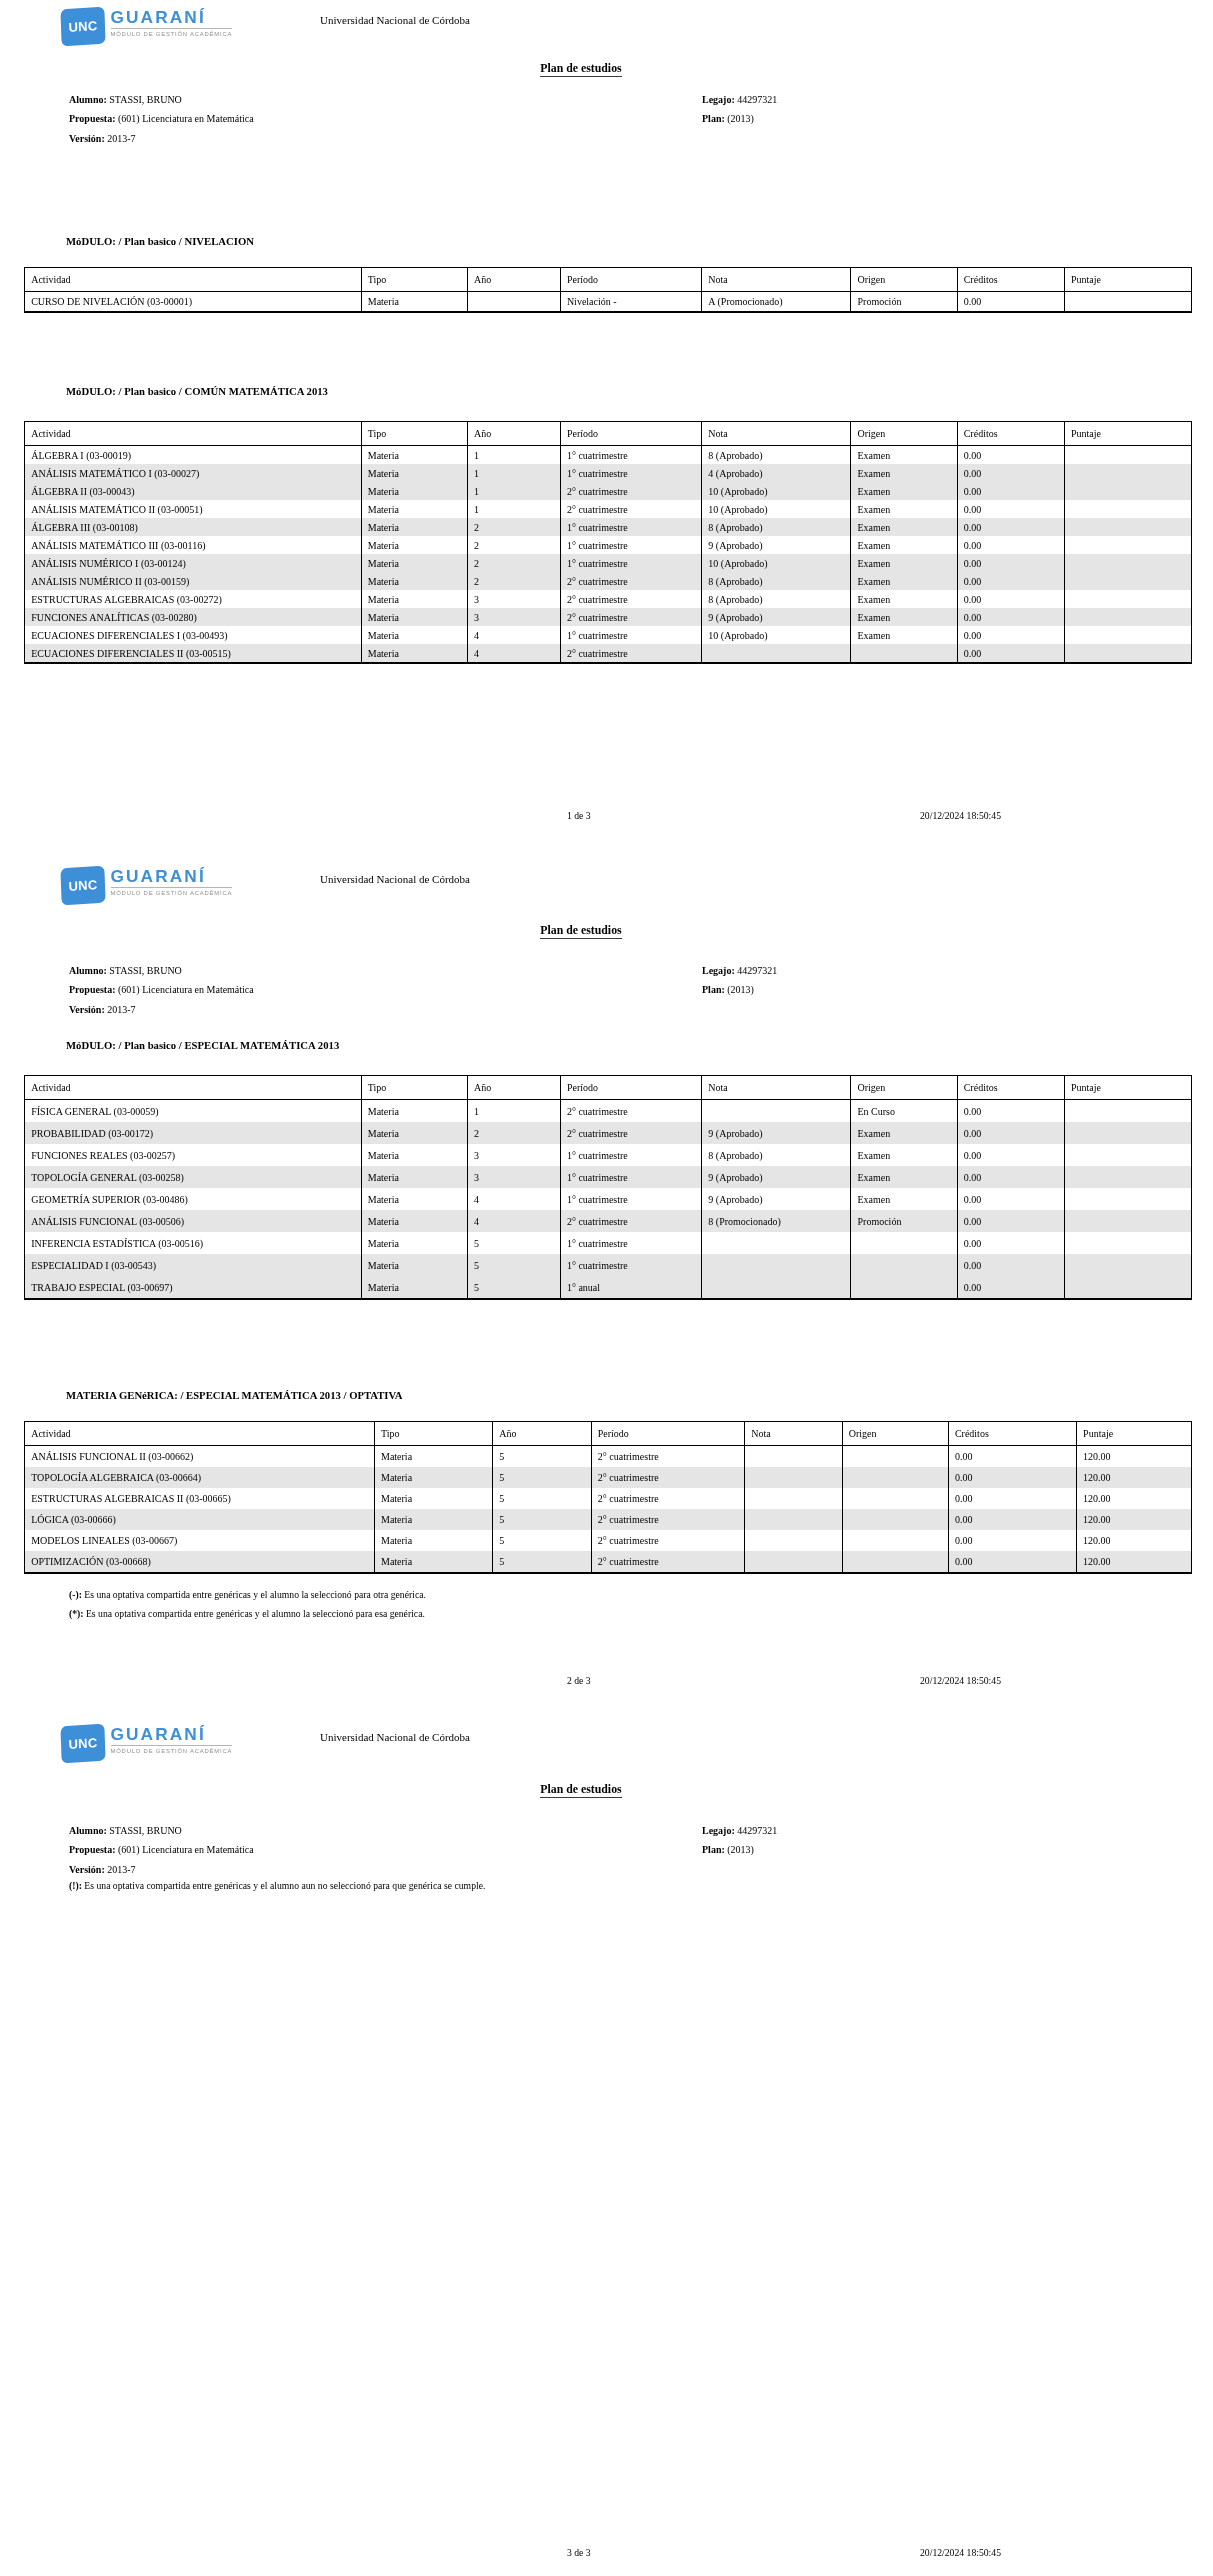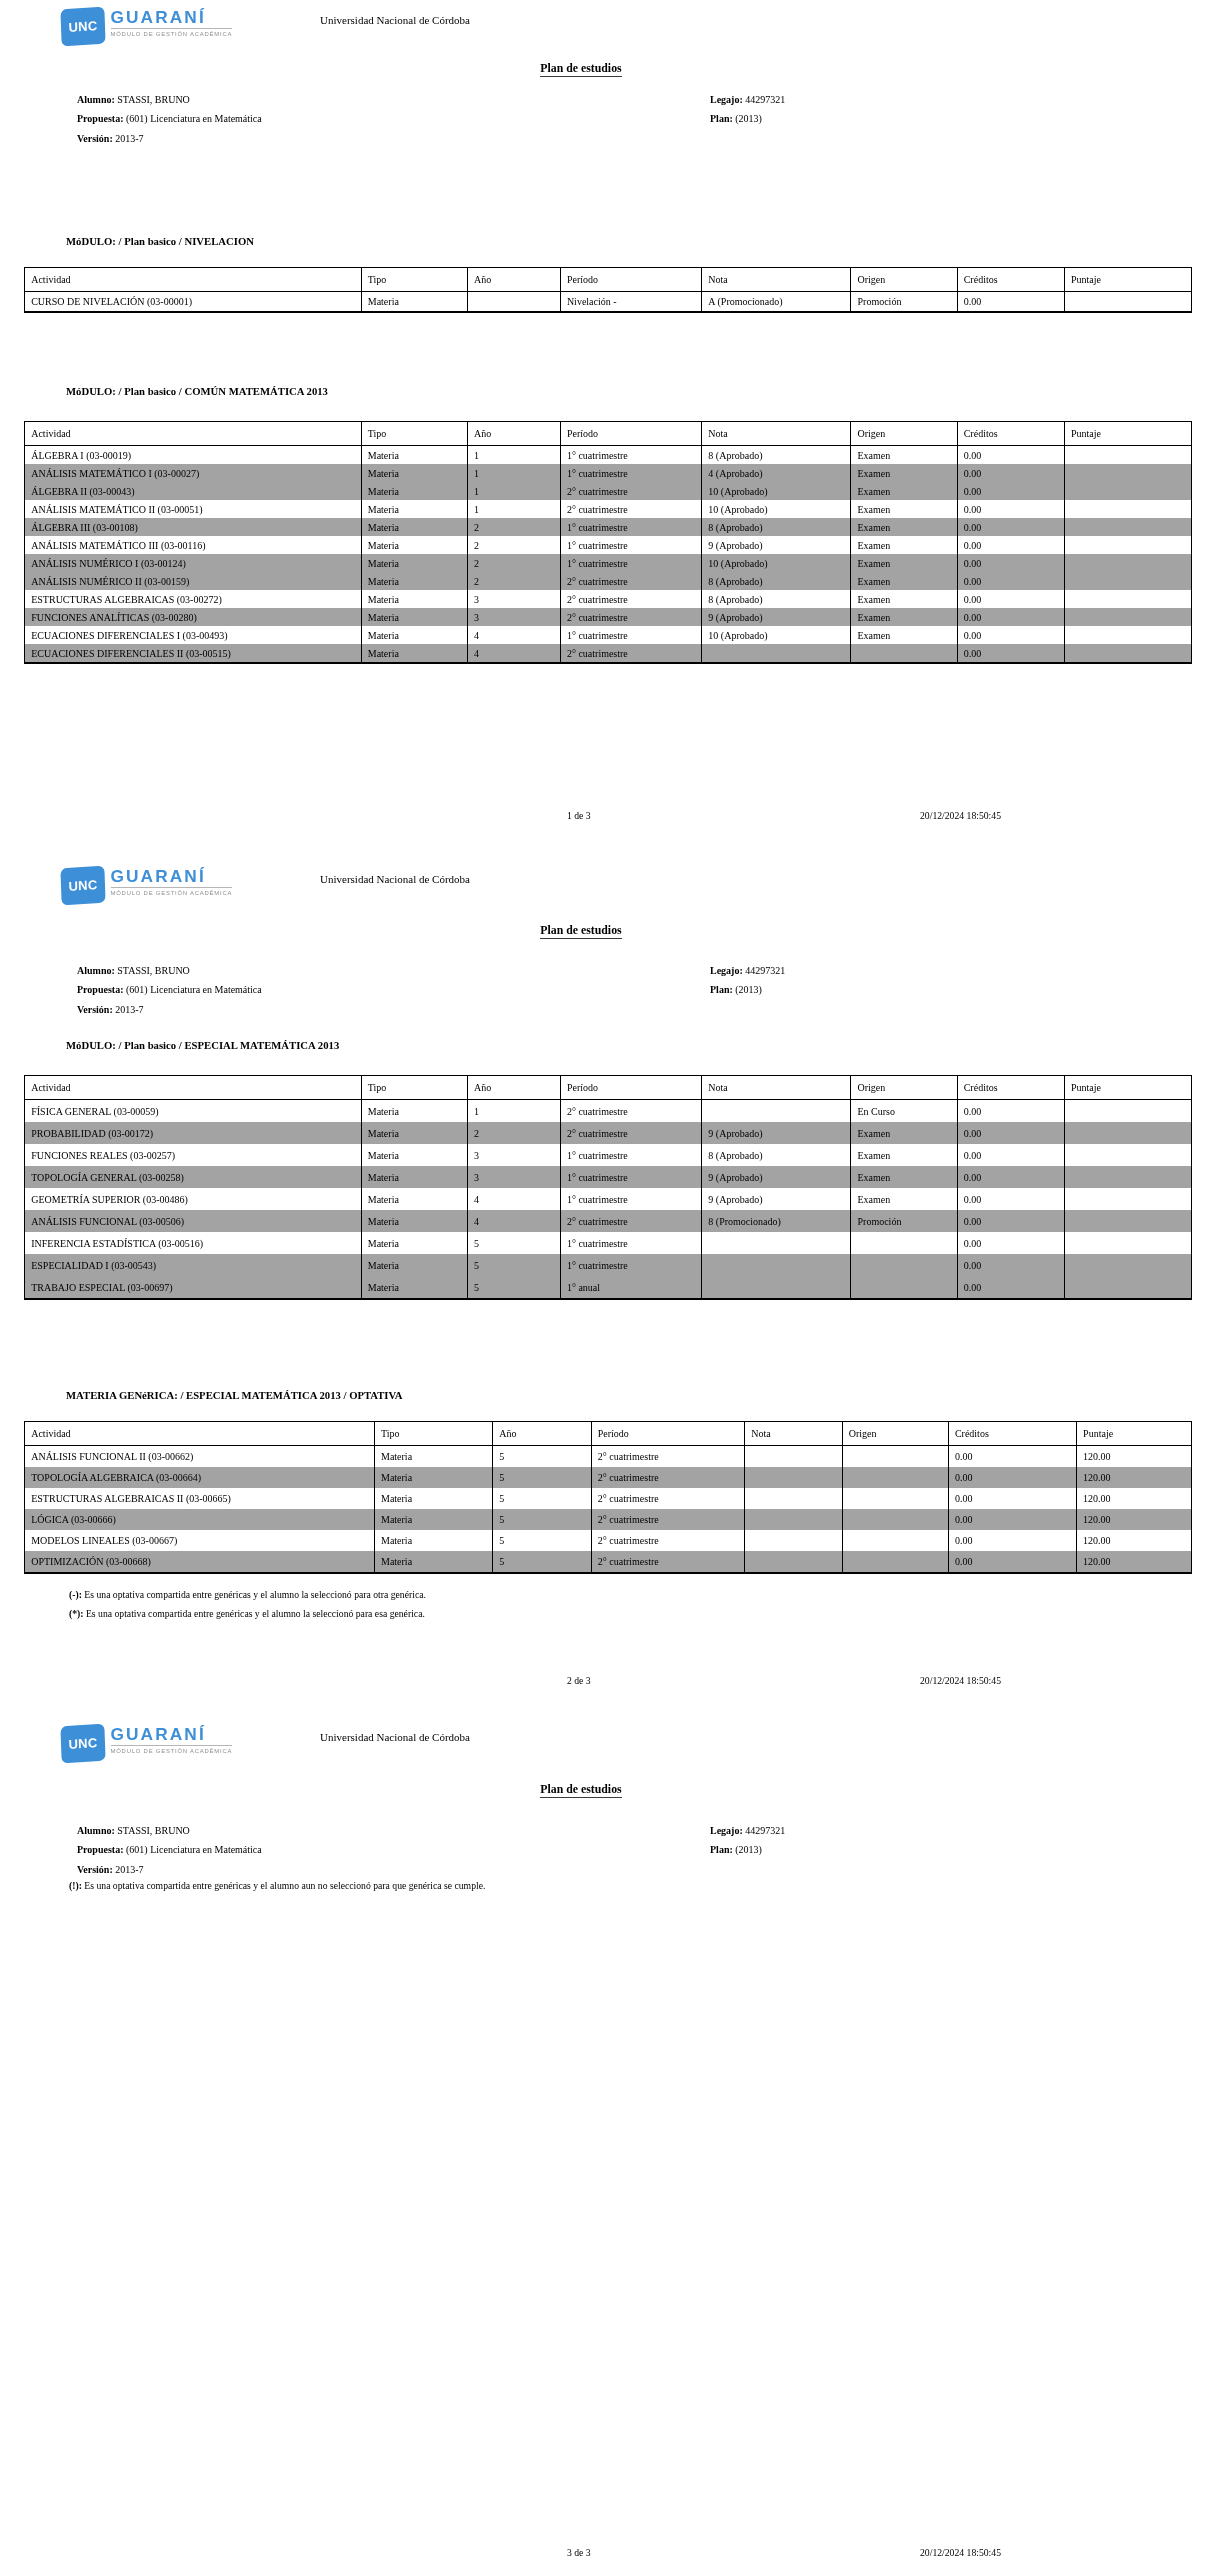--- a/index.html
+++ b/index.html
@@ -18,37 +18,37 @@
   .logo-brand{color:#3d8fd8;font-weight:bold;font-size:17.3px;letter-spacing:2.1px;line-height:18px;}
   .logo-sub{border-top:0.7px solid #b5b5b5;margin-top:2.1px;padding-top:1.4px;color:#8f8f8f;
             font-size:5.9px;letter-spacing:0.8px;white-space:nowrap;}
 
   .univ{position:absolute;left:320px;top:14px;font-size:11px;}
   .doc-title{position:absolute;left:0;width:1162px;text-align:center;}
   .doc-title span{font-size:11.8px;font-weight:bold;border-bottom:1px solid #3a3a3a;padding-bottom:0.7px;}
   #page1 .doc-title{top:61px;} #page2 .doc-title{top:64px;} #page3 .doc-title{top:65px;}
 
   
-  .student{position:absolute;left:69px;width:1038px;font-size:10px;margin-left:8px;}
+  .student{position:absolute;left:69px;width:1038px;font-size:10px;}
   #page1 .student{top:90px;} #page2 .student{top:102px;} #page3 .student{top:104px;}
   .srow{position:relative;height:19.4px;line-height:19.4px;}
   .srow .lbl{font-weight:bold;}
   .srow .rgroup{position:absolute;left:633px;top:0;}
 
   
   .sec-heading{position:absolute;left:66px;font-size:10.7px;font-weight:bold;}
 
   
   .rpt{position:absolute;left:24px;border-collapse:collapse;table-layout:fixed;width:1168px;
        border:1.4px solid #000;border-bottom-width:2.1px;}
   .rpt th{font-weight:normal;text-align:left;padding:0 1.4px 0 6.2px;height:23px;font-size:10px;
           border-bottom:1.4px solid #000;overflow:hidden;white-space:nowrap;}
   .rpt td{text-align:left;padding:0 1.4px 0 6.2px;font-size:10px;overflow:hidden;white-space:nowrap;}
   .rpt th + th,.rpt td + td{border-left:1.4px solid #000;}
-  .rpt tr.g{background:#a3a3a3;}
+  .rpt tr.g{background:#e5e5e5;}
   .rh28 td{height:19.4px;} .rh26 td{height:18px;} .rh32 td{height:22px;} .rh30 td{height:21px;}
 
   
   .tbl-a th:nth-child(1),.tbl-a td:nth-child(1){width:29.8%;}
   .tbl-a th:nth-child(2),.tbl-a td:nth-child(2){width:8.9%;}
   .tbl-a th:nth-child(3),.tbl-a td:nth-child(3){width:7.7%;}
   .tbl-a th:nth-child(4),.tbl-a td:nth-child(4){width:12.1%;}
   .tbl-a th:nth-child(5),.tbl-a td:nth-child(5){width:12.8%;}
   .tbl-a th:nth-child(6),.tbl-a td:nth-child(6){width:8.9%;}
   .tbl-a th:nth-child(7),.tbl-a td:nth-child(7){width:9.0%;}

